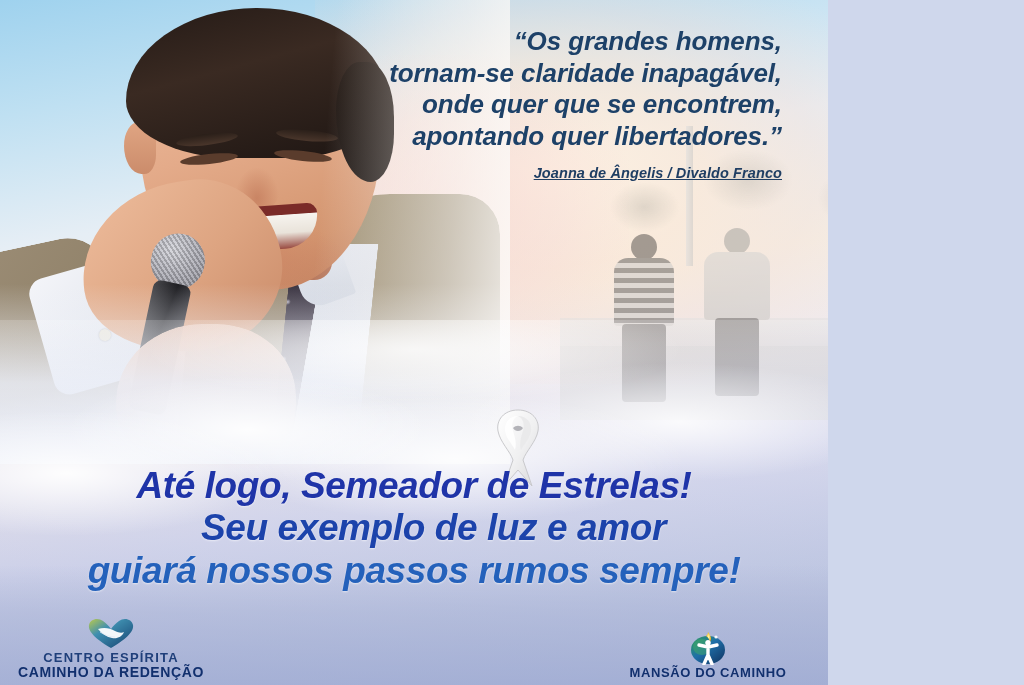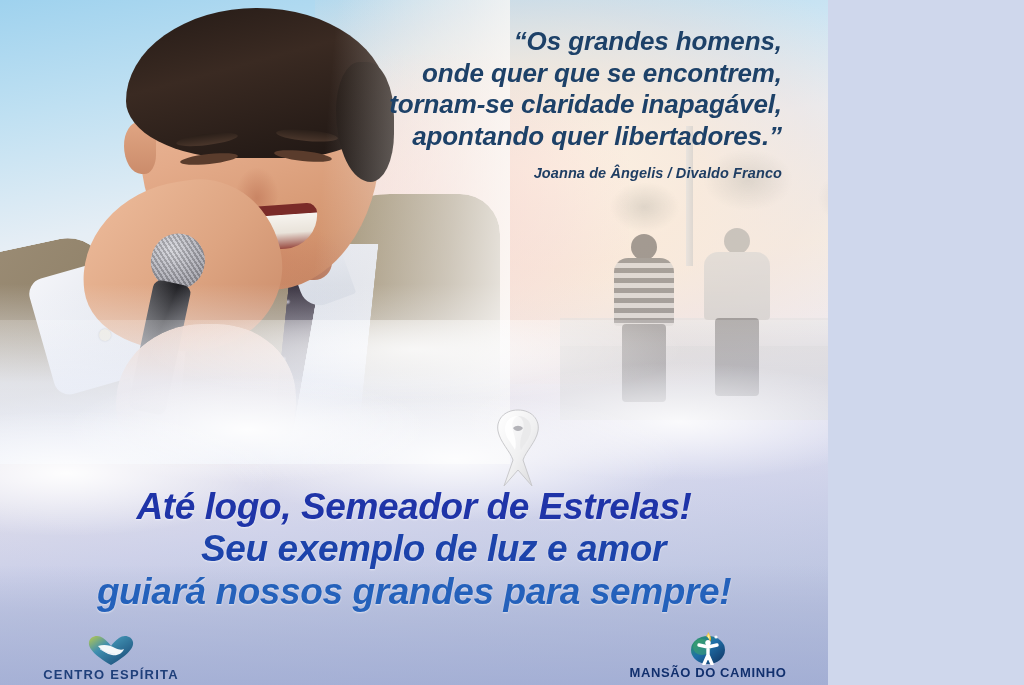--- a/index.html
+++ b/index.html
@@ -294,28 +294,29 @@
     font-size:26px; line-height:31.5px;
     color:#1d4168;
     letter-spacing:-.1px;
     white-space:nowrap;
   }
   .quote .attrib {
     margin-top:13px;
     font-style:italic; font-weight:bold;
     font-size:14.5px; color:#1f3e63;
     letter-spacing:.1px;
+    text-decoration:underline;
   }
 
   
   .ribbon { position:absolute; left:482px; top:404px; width:72px; height:86px; }
 
   
   .headline {
-    position:absolute; left:0; right:0; top:485px;
+    position:absolute; left:0; right:0; top:464px;
     text-align:center;
   }
   .headline .h {
     font-style:italic; font-weight:bold;
     letter-spacing:-.4px;
     text-shadow:0 1px 2px rgba(255,255,255,.55);
     white-space:nowrap;
   }
   .headline .h1 { font-size:37px; line-height:43px; color:#1f34a8; }
   .headline .h2 { font-size:37px; line-height:42px; color:#1c43ab;margin-left:39px; }
@@ -392,22 +393,22 @@
     <div class="lowerhand"></div>
     <div class="fade"></div>
     <div class="edgefade"></div>
   </div>
 
   <div class="clouds"></div>
   <div class="bottomband"></div>
 
   <div class="quote">
     <div class="line">“Os grandes homens,</div>
+    <div class="line">tornam-se claridade inapagável,</div>
     <div class="line">onde quer que se encontrem,</div>
-    <div class="line">tornam-se claridade inapagável,</div>
     <div class="line">apontando quer libertadores.”</div>
     <div class="attrib">Joanna de Ângelis / Divaldo Franco</div>
   </div>
 
   <div class="ribbon">
     <svg width="72" height="86" viewBox="0 0 72 86" aria-hidden="true">
       <defs>
         <linearGradient id="rg" x1="0" y1="0" x2="1" y2="1">
           <stop offset="0%" stop-color="#ffffff"></stop>
           <stop offset="55%" stop-color="#f0f0f1"></stop>
@@ -419,39 +420,40 @@
         <path d="M36 12 C27 12 22 19 23 27 C24 34 30 40 33 46 C35 40 33 33 31 27 C29 20 31 14 36 12 Z" fill="#ffffff" opacity=".85"></path>
         <path d="M36 12 C45 12 50 19 49 27 C48 34 42 40 39 46 C37 40 39 33 41 27 C43 20 41 14 36 12 Z" fill="#e9e9ea" opacity=".9"></path>
         <path d="M31 24 C34 21 38 21 41 24 C39 28 33 28 31 24 Z" fill="#8f8f96" opacity=".65"></path>
       </g>
     </svg>
   </div>
 
   <div class="headline">
     <div class="h h1">Até logo, Semeador de Estrelas!</div>
     <div class="h h2">Seu exemplo de luz e amor</div>
-    <div class="h h3">guiará nossos grandes para sempre!</div>
+    <div class="h h3">guiará nossos passos rumos sempre!</div>
   </div>
 
   <div class="logo left">
     <div class="mark">
       <svg width="50" height="34" viewBox="0 0 50 34" aria-hidden="true">
         <defs>
           <linearGradient id="hg" x1="0" y1="0" x2="1" y2="1">
             <stop offset="0%" stop-color="#b9c94e"></stop>
             <stop offset="35%" stop-color="#3f8fb0"></stop>
             <stop offset="100%" stop-color="#14406f"></stop>
           </linearGradient>
         </defs>
         <path d="M25 32 C8 22 2 15 3 9 C4 3 12 1 17 5 C20 7 23 10 25 13 C27 10 30 7 33 5 C38 1 46 3 47 9 C48 15 42 22 25 32 Z" fill="url(#hg)"></path>
         <path d="M12 13 C18 11 24 12 29 15 C33 17 36 17 38 16 C36 21 31 23 26 22 C21 21 16 18 12 13 Z" fill="#ffffff" opacity=".94"></path>
         <path d="M14 16 C19 19 24 21 29 21" stroke="#e3eaf2" stroke-width="1" fill="none" opacity=".8"></path>
       </svg>
     </div>
     <div class="t1">CENTRO ESPÍRITA</div>
+    <div class="t2">CAMINHO DA REDENÇÃO</div>
   </div>
 
   <div class="logo right">
     <div class="mark">
       <svg width="46" height="38" viewBox="0 0 46 38" aria-hidden="true">
         <defs>
           <linearGradient id="gg" x1="0" y1="0" x2="1" y2="1">
             <stop offset="0%" stop-color="#2fa05a"></stop>
             <stop offset="45%" stop-color="#1f6fa8"></stop>
             <stop offset="100%" stop-color="#10325f"></stop>

